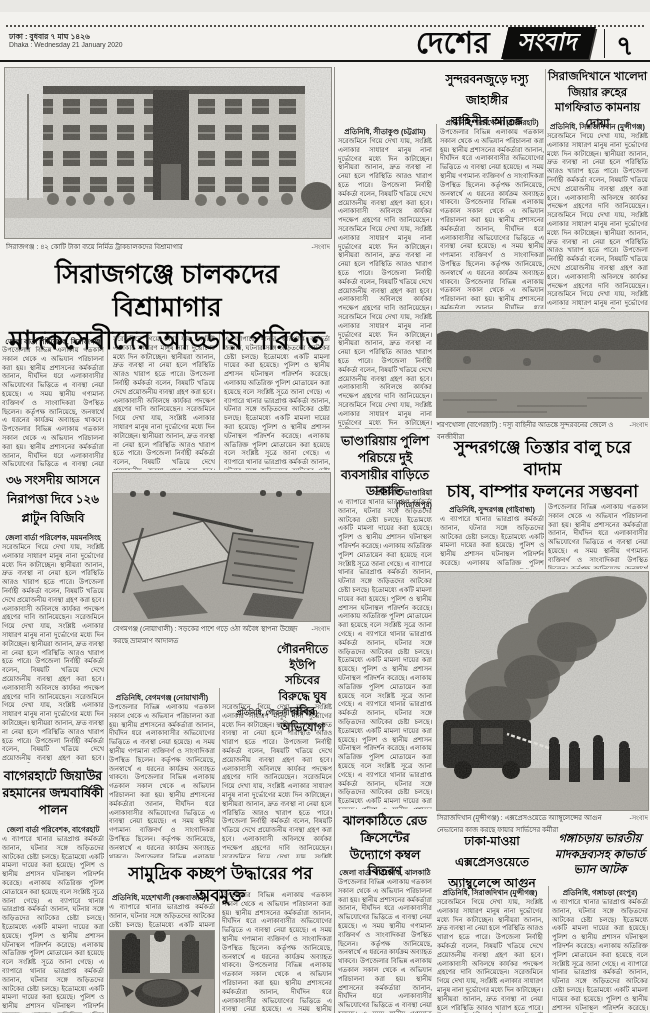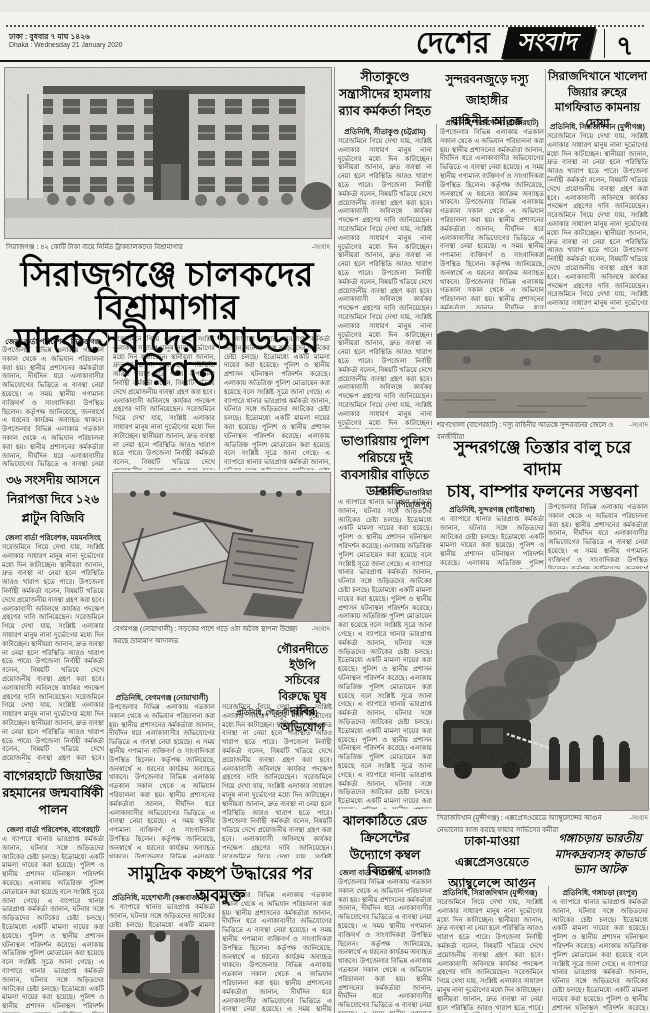--- a/index.html
+++ b/index.html
@@ -10,21 +10,21 @@
   .dl-bn{font-size:7.5px;font-weight:bold;color:#2a2a28;}
   .dl-en{font-size:6.8px;color:#3c3c3a;}
   .mast{display:flex;align-items:center;gap:15px;justify-content:flex-end;}
   .mast-left{font-size:30px;font-weight:bold;letter-spacing:0;color:#0b0b0b;line-height:30px;}
   .mast-box{background:#0d0d0c;transform:skewX(-13deg);padding:1px 13px 3px;border:1px solid #0d0d0c;box-shadow:2px 2px 0 #3f3e3b;}
   .mast-box span{color:#f6f5f1;font-size:24px;font-weight:bold;line-height:26px;display:block;}
   .pagenum{font-size:27px;font-weight:bold;color:#0b0b0b;}
   .hrule{background:#181816;height:1.5px;}
   .vrule{position:absolute;width:1px;background:#a29f97;}
   .headline{font-weight:bold;text-align:center;color:#050505;}
-  .h-xl{font-size:34px;line-height:33px;}
+  .h-xl{font-size:26px;line-height:33px;}
   .h-lg{font-size:17px;line-height:22px;}
   .h-md{font-size:16px;line-height:21px;}
   .h-m2{font-size:12px;line-height:19px;}
   .h-m3{font-size:12px;line-height:21px;}
   .h-sm{font-size:12.5px;line-height:16.8px;}
   .h-xs{font-size:11.5px;line-height:15.5px;}
   .byline{font-size:7.2px;font-weight:bold;text-align:center;color:#111;padding:1px 0 2px;}
   .body-txt{font-size:6.6px;line-height:8.8px;text-align:justify;color:#232321;overflow:hidden;word-break:break-word;}
   .cap{display:flex;justify-content:space-between;align-items:flex-start;font-size:6.8px;color:#2e2e2c;gap:6px;}
   .cap .credit{white-space:nowrap;font-size:6.6px;color:#3a3a38;}
@@ -166,21 +166,20 @@
     <ellipse cx="52" cy="62" rx="27" ry="14" fill="#33312d"></ellipse>
     <ellipse cx="52" cy="58" rx="20" ry="9" fill="#4a4843"></ellipse>
     <polygon points="24,60 12,54 16,66" fill="#33312d"></polygon>
     <polygon points="80,60 92,54 88,66" fill="#33312d"></polygon>
     <rect width="104" height="86" filter="url(#grain)" opacity="0.5"></rect>
   </svg>
   <div class="abs body-txt" style="left:222px;top:879px;width:110px;height:126px;">উপজেলার বিভিন্ন এলাকায় গতকাল সকাল থেকে এ অভিযান পরিচালনা করা হয়। স্থানীয় প্রশাসনের কর্মকর্তারা জানান, দীর্ঘদিন ধরে এলাকাবাসীর অভিযোগের ভিত্তিতে এ ব্যবস্থা নেয়া হয়েছে। এ সময় স্থানীয় গণ্যমান্য ব্যক্তিবর্গ ও সাংবাদিকরা উপস্থিত ছিলেন। কর্তৃপক্ষ জানিয়েছে, জনস্বার্থে এ ধরনের কার্যক্রম অব্যাহত থাকবে। উপজেলার বিভিন্ন এলাকায় গতকাল সকাল থেকে এ অভিযান পরিচালনা করা হয়। স্থানীয় প্রশাসনের কর্মকর্তারা জানান, দীর্ঘদিন ধরে এলাকাবাসীর অভিযোগের ভিত্তিতে এ ব্যবস্থা নেয়া হয়েছে। এ সময় স্থানীয় গণ্যমান্য ব্যক্তিবর্গ ও সাংবাদিকরা উপস্থিত ছিলেন। কর্তৃপক্ষ জানিয়েছে, জনস্বার্থে এ ধরনের কার্যক্রম অব্যাহত থাকবে। উপজেলার বিভিন্ন এলাকায় গতকাল সকাল থেকে এ অভিযান পরিচালনা করা হয়। স্থানীয় প্রশাসনের কর্মকর্তারা জানান, দীর্ঘদিন ধরে এলাকাবাসীর অভিযোগের ভিত্তিতে এ ব্যবস্থা নেয়া হয়েছে। এ সময় স্থানীয় গণ্যমান্য ব্যক্তিবর্গ ও সাংবাদিকরা উপস্থিত ছিলেন। কর্তৃপক্ষ জানিয়েছে, জনস্বার্থে এ ধরনের কার্যক্রম অব্যাহত থাকবে। উপজেলার বিভিন্ন এলাকায় গতকাল সকাল থেকে এ অভিযান পরিচালনা করা হয়। স্থানীয় প্রশাসনের কর্মকর্তারা জানান, দীর্ঘদিন ধরে এলাকাবাসীর অভিযোগের ভিত্তিতে এ ব্যবস্থা নেয়া হয়েছে। এ সময় স্থানীয় গণ্যমান্য ব্যক্তিবর্গ ও সাংবাদিকরা উপস্থিত ছিলেন। কর্তৃপক্ষ জানিয়েছে, জনস্বার্থে এ ধরনের কার্যক্রম অব্যাহত থাকবে।</div>
 
   <div class="vrule" style="left:334px;top:55px;height:950px;background:#8f8d86;"></div>
 
-  <div class="abs headline h-sm" style="left:338px;top:57px;width:94px;">সীতাকুণ্ডে সন্ত্রাসীদের হামলায় র‌্যাব কর্মকর্তা নিহত</div>
   <div class="abs byline" style="left:338px;top:113px;width:94px;">প্রতিনিধি, সীতাকুণ্ড (চট্টগ্রাম)</div>
   <div class="abs body-txt" style="left:338px;top:125px;width:94px;height:292px;">সরেজমিনে গিয়ে দেখা যায়, সংশ্লিষ্ট এলাকার সাধারণ মানুষ নানা দুর্ভোগের মধ্যে দিন কাটাচ্ছেন। স্থানীয়রা জানান, দ্রুত ব্যবস্থা না নেয়া হলে পরিস্থিতি আরও খারাপ হতে পারে। উপজেলা নির্বাহী কর্মকর্তা বলেন, বিষয়টি খতিয়ে দেখে প্রয়োজনীয় ব্যবস্থা গ্রহণ করা হবে। এলাকাবাসী অবিলম্বে কার্যকর পদক্ষেপ গ্রহণের দাবি জানিয়েছেন। সরেজমিনে গিয়ে দেখা যায়, সংশ্লিষ্ট এলাকার সাধারণ মানুষ নানা দুর্ভোগের মধ্যে দিন কাটাচ্ছেন। স্থানীয়রা জানান, দ্রুত ব্যবস্থা না নেয়া হলে পরিস্থিতি আরও খারাপ হতে পারে। উপজেলা নির্বাহী কর্মকর্তা বলেন, বিষয়টি খতিয়ে দেখে প্রয়োজনীয় ব্যবস্থা গ্রহণ করা হবে। এলাকাবাসী অবিলম্বে কার্যকর পদক্ষেপ গ্রহণের দাবি জানিয়েছেন। সরেজমিনে গিয়ে দেখা যায়, সংশ্লিষ্ট এলাকার সাধারণ মানুষ নানা দুর্ভোগের মধ্যে দিন কাটাচ্ছেন। স্থানীয়রা জানান, দ্রুত ব্যবস্থা না নেয়া হলে পরিস্থিতি আরও খারাপ হতে পারে। উপজেলা নির্বাহী কর্মকর্তা বলেন, বিষয়টি খতিয়ে দেখে প্রয়োজনীয় ব্যবস্থা গ্রহণ করা হবে। এলাকাবাসী অবিলম্বে কার্যকর পদক্ষেপ গ্রহণের দাবি জানিয়েছেন। সরেজমিনে গিয়ে দেখা যায়, সংশ্লিষ্ট এলাকার সাধারণ মানুষ নানা দুর্ভোগের মধ্যে দিন কাটাচ্ছেন। স্থানীয়রা জানান, দ্রুত ব্যবস্থা না নেয়া হলে পরিস্থিতি আরও খারাপ হতে পারে। উপজেলা নির্বাহী কর্মকর্তা বলেন, বিষয়টি খতিয়ে দেখে প্রয়োজনীয় ব্যবস্থা গ্রহণ করা হবে। এলাকাবাসী অবিলম্বে কার্যকর পদক্ষেপ গ্রহণের দাবি জানিয়েছেন। সরেজমিনে গিয়ে দেখা যায়, সংশ্লিষ্ট এলাকার সাধারণ মানুষ নানা দুর্ভোগের মধ্যে দিন কাটাচ্ছেন। স্থানীয়রা জানান, দ্রুত ব্যবস্থা না নেয়া হলে পরিস্থিতি আরও খারাপ হতে পারে। উপজেলা নির্বাহী কর্মকর্তা বলেন, বিষয়টি খতিয়ে দেখে প্রয়োজনীয় ব্যবস্থা গ্রহণ করা হবে। এলাকাবাসী অবিলম্বে কার্যকর পদক্ষেপ গ্রহণের দাবি জানিয়েছেন। সরেজমিনে গিয়ে দেখা যায়, সংশ্লিষ্ট এলাকার সাধারণ মানুষ নানা দুর্ভোগের মধ্যে দিন কাটাচ্ছেন। স্থানীয়রা জানান, দ্রুত ব্যবস্থা না নেয়া হলে পরিস্থিতি আরও খারাপ হতে পারে। উপজেলা নির্বাহী কর্মকর্তা বলেন, বিষয়টি খতিয়ে দেখে প্রয়োজনীয় ব্যবস্থা গ্রহণ করা হবে। এলাকাবাসী অবিলম্বে কার্যকর পদক্ষেপ গ্রহণের দাবি জানিয়েছেন। সরেজমিনে গিয়ে দেখা যায়, সংশ্লিষ্ট এলাকার সাধারণ মানুষ নানা দুর্ভোগের মধ্যে দিন কাটাচ্ছেন। স্থানীয়রা জানান, দ্রুত ব্যবস্থা না নেয়া হলে পরিস্থিতি আরও খারাপ হতে পারে। উপজেলা নির্বাহী কর্মকর্তা বলেন, বিষয়টি খতিয়ে দেখে প্রয়োজনীয় ব্যবস্থা গ্রহণ করা হবে। এলাকাবাসী অবিলম্বে কার্যকর পদক্ষেপ গ্রহণের দাবি জানিয়েছেন। সরেজমিনে গিয়ে দেখা যায়, সংশ্লিষ্ট এলাকার সাধারণ মানুষ নানা দুর্ভোগের মধ্যে দিন কাটাচ্ছেন। স্থানীয়রা জানান, দ্রুত ব্যবস্থা না নেয়া হলে পরিস্থিতি আরও খারাপ হতে পারে। উপজেলা নির্বাহী কর্মকর্তা বলেন, বিষয়টি খতিয়ে দেখে প্রয়োজনীয় ব্যবস্থা গ্রহণ করা হবে। এলাকাবাসী অবিলম্বে কার্যকর পদক্ষেপ গ্রহণের দাবি জানিয়েছেন।</div>
   <div class="abs headline h-sm" style="left:338px;top:421px;width:94px;">ভাণ্ডারিয়ায় পুলিশ পরিচয়ে দুই ব্যবসায়ীর বাড়িতে ডাকাতি</div>
   <div class="abs byline" style="left:338px;top:474px;width:94px;text-align:right;">প্রতিনিধি, ভাণ্ডারিয়া (পিরোজপুর)</div>
   <div class="abs body-txt" style="left:338px;top:486px;width:94px;height:311px;">এ ব্যাপারে থানার ভারপ্রাপ্ত কর্মকর্তা জানান, ঘটনার সঙ্গে জড়িতদের আটকের চেষ্টা চলছে। ইতোমধ্যে একটি মামলা দায়ের করা হয়েছে। পুলিশ ও স্থানীয় প্রশাসন ঘটনাস্থল পরিদর্শন করেছে। এলাকায় অতিরিক্ত পুলিশ মোতায়েন করা হয়েছে বলে সংশ্লিষ্ট সূত্রে জানা গেছে। এ ব্যাপারে থানার ভারপ্রাপ্ত কর্মকর্তা জানান, ঘটনার সঙ্গে জড়িতদের আটকের চেষ্টা চলছে। ইতোমধ্যে একটি মামলা দায়ের করা হয়েছে। পুলিশ ও স্থানীয় প্রশাসন ঘটনাস্থল পরিদর্শন করেছে। এলাকায় অতিরিক্ত পুলিশ মোতায়েন করা হয়েছে বলে সংশ্লিষ্ট সূত্রে জানা গেছে। এ ব্যাপারে থানার ভারপ্রাপ্ত কর্মকর্তা জানান, ঘটনার সঙ্গে জড়িতদের আটকের চেষ্টা চলছে। ইতোমধ্যে একটি মামলা দায়ের করা হয়েছে। পুলিশ ও স্থানীয় প্রশাসন ঘটনাস্থল পরিদর্শন করেছে। এলাকায় অতিরিক্ত পুলিশ মোতায়েন করা হয়েছে বলে সংশ্লিষ্ট সূত্রে জানা গেছে। এ ব্যাপারে থানার ভারপ্রাপ্ত কর্মকর্তা জানান, ঘটনার সঙ্গে জড়িতদের আটকের চেষ্টা চলছে। ইতোমধ্যে একটি মামলা দায়ের করা হয়েছে। পুলিশ ও স্থানীয় প্রশাসন ঘটনাস্থল পরিদর্শন করেছে। এলাকায় অতিরিক্ত পুলিশ মোতায়েন করা হয়েছে বলে সংশ্লিষ্ট সূত্রে জানা গেছে। এ ব্যাপারে থানার ভারপ্রাপ্ত কর্মকর্তা জানান, ঘটনার সঙ্গে জড়িতদের আটকের চেষ্টা চলছে। ইতোমধ্যে একটি মামলা দায়ের করা হয়েছে। পুলিশ ও স্থানীয় প্রশাসন ঘটনাস্থল পরিদর্শন করেছে। এলাকায় অতিরিক্ত পুলিশ মোতায়েন করা হয়েছে বলে সংশ্লিষ্ট সূত্রে জানা গেছে। এ ব্যাপারে থানার ভারপ্রাপ্ত কর্মকর্তা জানান, ঘটনার সঙ্গে জড়িতদের আটকের চেষ্টা চলছে। ইতোমধ্যে একটি মামলা দায়ের করা হয়েছে। পুলিশ ও স্থানীয় প্রশাসন ঘটনাস্থল পরিদর্শন করেছে। এলাকায় অতিরিক্ত পুলিশ মোতায়েন করা হয়েছে বলে সংশ্লিষ্ট সূত্রে জানা গেছে। এ ব্যাপারে থানার ভারপ্রাপ্ত কর্মকর্তা জানান, ঘটনার সঙ্গে জড়িতদের আটকের চেষ্টা চলছে। ইতোমধ্যে একটি মামলা দায়ের করা হয়েছে। পুলিশ ও স্থানীয় প্রশাসন ঘটনাস্থল পরিদর্শন করেছে। এলাকায় অতিরিক্ত পুলিশ মোতায়েন করা হয়েছে বলে সংশ্লিষ্ট সূত্রে জানা গেছে। এ ব্যাপারে থানার ভারপ্রাপ্ত কর্মকর্তা জানান, ঘটনার সঙ্গে জড়িতদের আটকের চেষ্টা চলছে। ইতোমধ্যে একটি মামলা দায়ের করা হয়েছে। পুলিশ ও স্থানীয় প্রশাসন ঘটনাস্থল পরিদর্শন করেছে। এলাকায় অতিরিক্ত পুলিশ মোতায়েন করা হয়েছে বলে সংশ্লিষ্ট সূত্রে জানা গেছে। এ ব্যাপারে থানার ভারপ্রাপ্ত কর্মকর্তা জানান, ঘটনার সঙ্গে জড়িতদের আটকের চেষ্টা চলছে। ইতোমধ্যে একটি মামলা দায়ের করা হয়েছে। পুলিশ ও স্থানীয় প্রশাসন ঘটনাস্থল পরিদর্শন করেছে। এলাকায় অতিরিক্ত পুলিশ মোতায়েন করা হয়েছে বলে সংশ্লিষ্ট সূত্রে জানা গেছে।</div>
   <div class="abs headline h-sm" style="left:338px;top:801px;width:94px;">ঝালকাঠিতে রেড ক্রিসেন্টের উদ্যোগে কম্বল বিতরণ</div>
   <div class="abs byline" style="left:338px;top:854px;width:94px;">জেলা বার্তা পরিবেশক, ঝালকাঠি</div>
   <div class="abs body-txt" style="left:338px;top:866px;width:94px;height:139px;">উপজেলার বিভিন্ন এলাকায় গতকাল সকাল থেকে এ অভিযান পরিচালনা করা হয়। স্থানীয় প্রশাসনের কর্মকর্তারা জানান, দীর্ঘদিন ধরে এলাকাবাসীর অভিযোগের ভিত্তিতে এ ব্যবস্থা নেয়া হয়েছে। এ সময় স্থানীয় গণ্যমান্য ব্যক্তিবর্গ ও সাংবাদিকরা উপস্থিত ছিলেন। কর্তৃপক্ষ জানিয়েছে, জনস্বার্থে এ ধরনের কার্যক্রম অব্যাহত থাকবে। উপজেলার বিভিন্ন এলাকায় গতকাল সকাল থেকে এ অভিযান পরিচালনা করা হয়। স্থানীয় প্রশাসনের কর্মকর্তারা জানান, দীর্ঘদিন ধরে এলাকাবাসীর অভিযোগের ভিত্তিতে এ ব্যবস্থা নেয়া হয়েছে। এ সময় স্থানীয় গণ্যমান্য ব্যক্তিবর্গ ও সাংবাদিকরা উপস্থিত ছিলেন। কর্তৃপক্ষ জানিয়েছে, জনস্বার্থে এ ধরনের কার্যক্রম অব্যাহত থাকবে। উপজেলার বিভিন্ন এলাকায় গতকাল সকাল থেকে এ অভিযান পরিচালনা করা হয়। স্থানীয় প্রশাসনের কর্মকর্তারা জানান, দীর্ঘদিন ধরে এলাকাবাসীর অভিযোগের ভিত্তিতে এ ব্যবস্থা নেয়া হয়েছে। এ সময় স্থানীয় গণ্যমান্য ব্যক্তিবর্গ ও সাংবাদিকরা উপস্থিত ছিলেন। কর্তৃপক্ষ জানিয়েছে, জনস্বার্থে এ ধরনের কার্যক্রম অব্যাহত থাকবে। উপজেলার বিভিন্ন এলাকায় গতকাল সকাল থেকে এ অভিযান পরিচালনা করা হয়। স্থানীয় প্রশাসনের কর্মকর্তারা জানান, দীর্ঘদিন ধরে এলাকাবাসীর অভিযোগের ভিত্তিতে এ ব্যবস্থা নেয়া হয়েছে। এ সময় স্থানীয় গণ্যমান্য ব্যক্তিবর্গ ও সাংবাদিকরা উপস্থিত ছিলেন। কর্তৃপক্ষ জানিয়েছে, জনস্বার্থে এ ধরনের কার্যক্রম অব্যাহত থাকবে।</div>
 
   <div class="abs headline h-m3" style="left:428px;top:57px;width:118px;">

